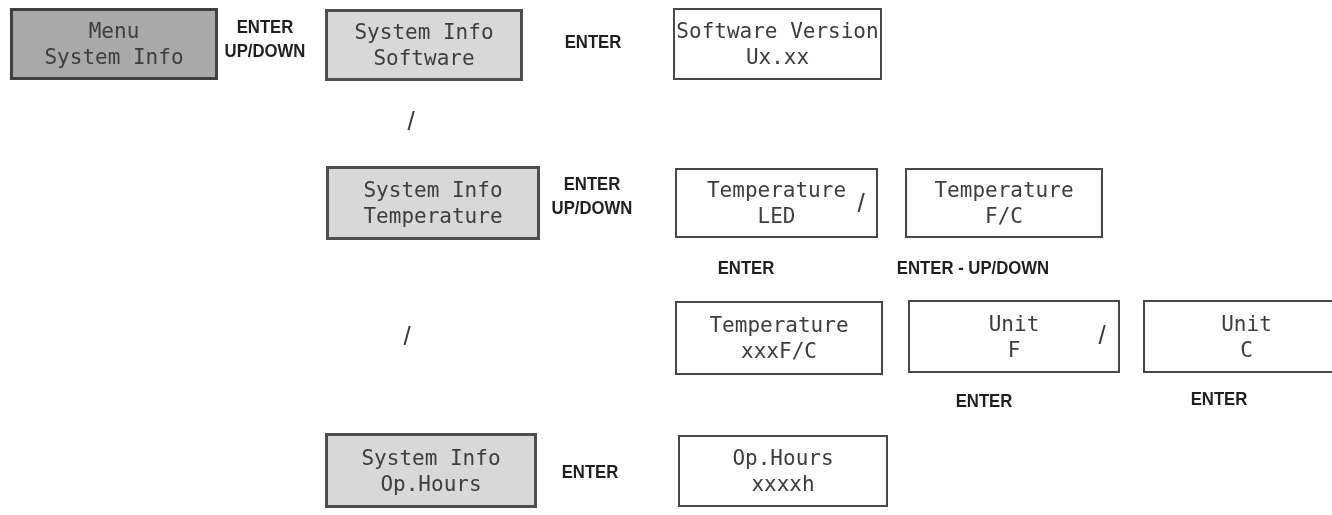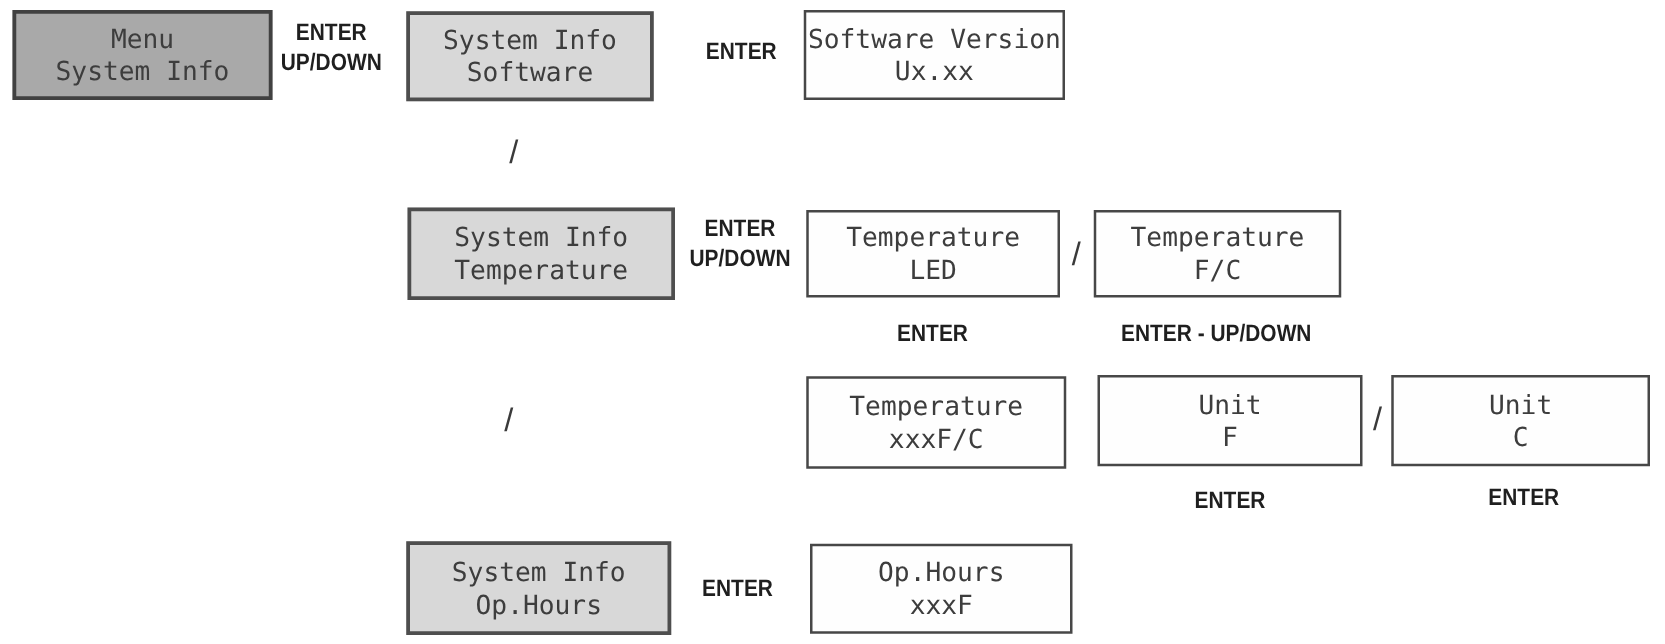--- a/index.html
+++ b/index.html
@@ -21,21 +21,21 @@
     justify-content: center;
     font-family: "DejaVu Sans Mono", monospace;
     font-size: 21px;
     line-height: 26px;
     color: #3d3d3d;
     text-align: center;
     white-space: pre;
   }
   .node.dark  { background: #a9a9a9; border: 3px solid #414141; }
   .node.light { background: #d8d8d8; border: 3px solid #4e4e4e; }
-  .node.white { background: #fefefe; border: 2px solid #474747; }
+  .node.white { background: #fefefe; border: 2px solid #474747; margin-left: 30px; }
   
   .lbl {
     position: absolute;
     color: #1f1f1f;
     font-weight: bold;
     font-size: 19px;
     line-height: 24px;
     text-align: center;
     transform: scaleX(0.88);
     transform-origin: 50% 50%;
@@ -131,16 +131,16 @@
 
   <div class="node light" style="left:325px; top:433px; width:212px; height:75px;">
     <div>System Info</div>
     <div>Op.Hours</div>
   </div>
 
   <div class="lbl" style="left:530px; top:460px; width:120px;">ENTER</div>
 
   <div class="node white" style="left:648px; top:435px; width:210px; height:72px;">
     <div>Op.Hours</div>
-    <div>xxxF</div>
+    <div>xxxxh</div>
   </div>
 
 </div>
 
 </body></html>

